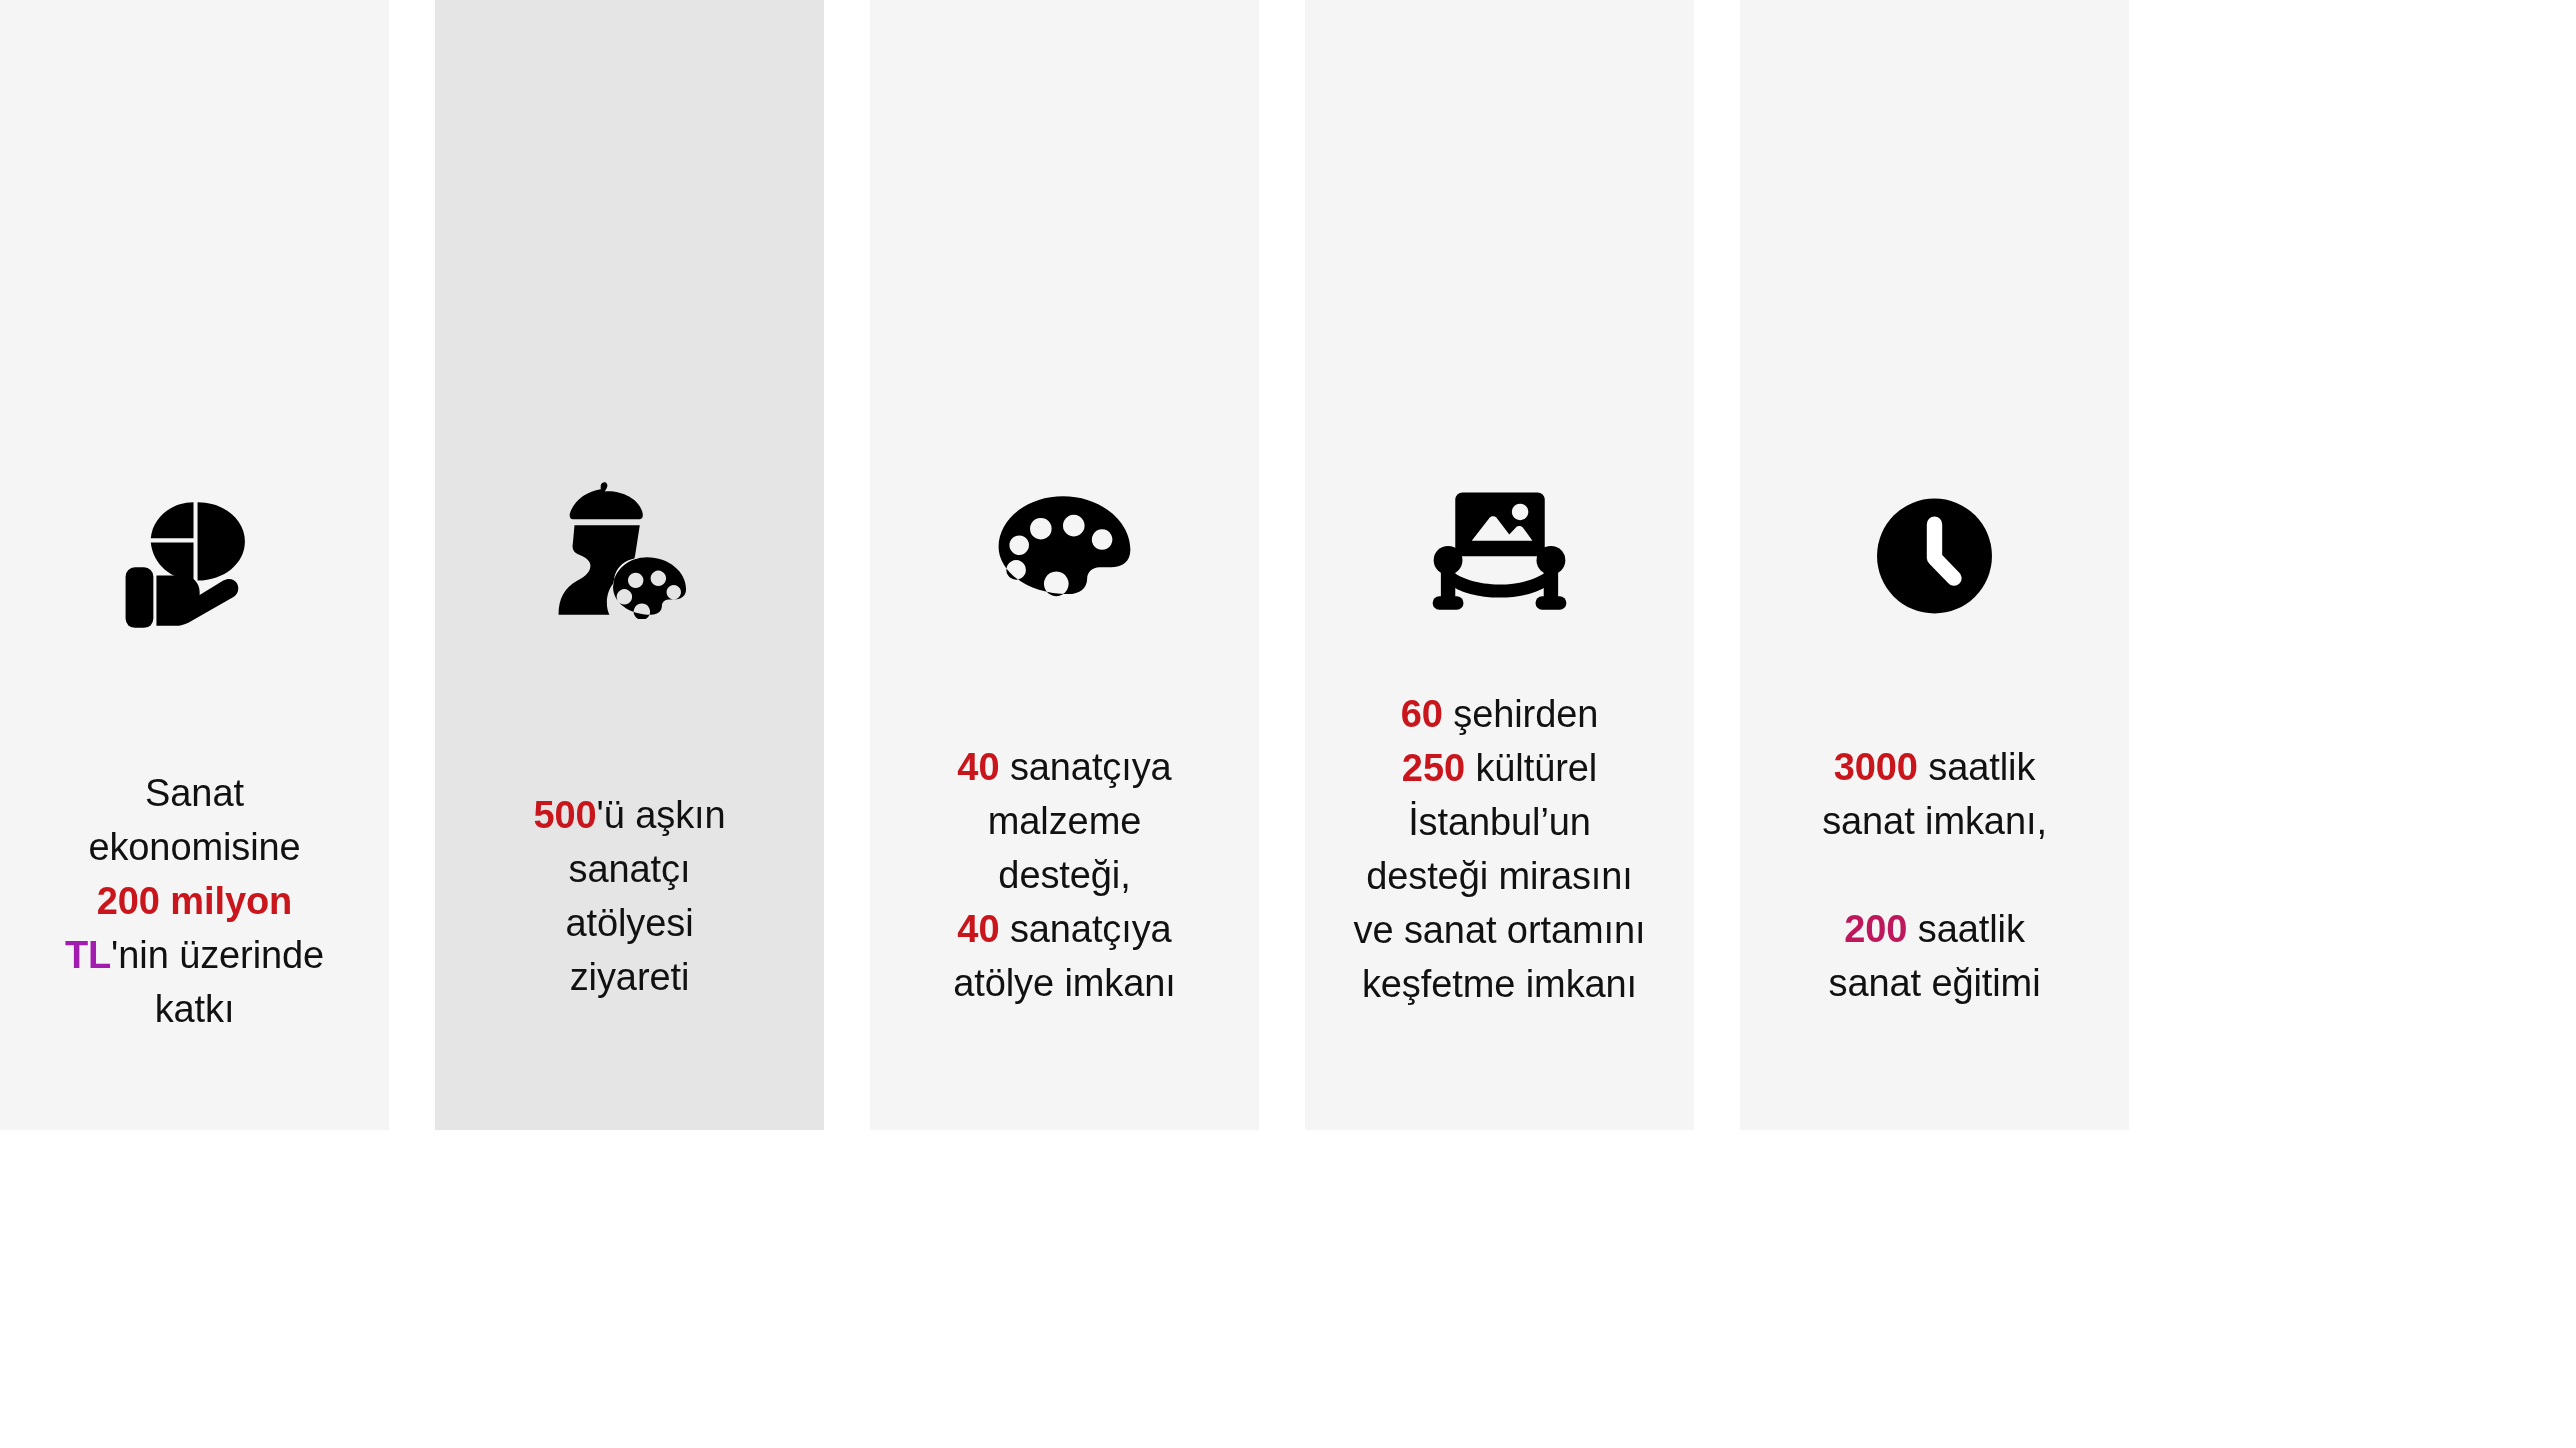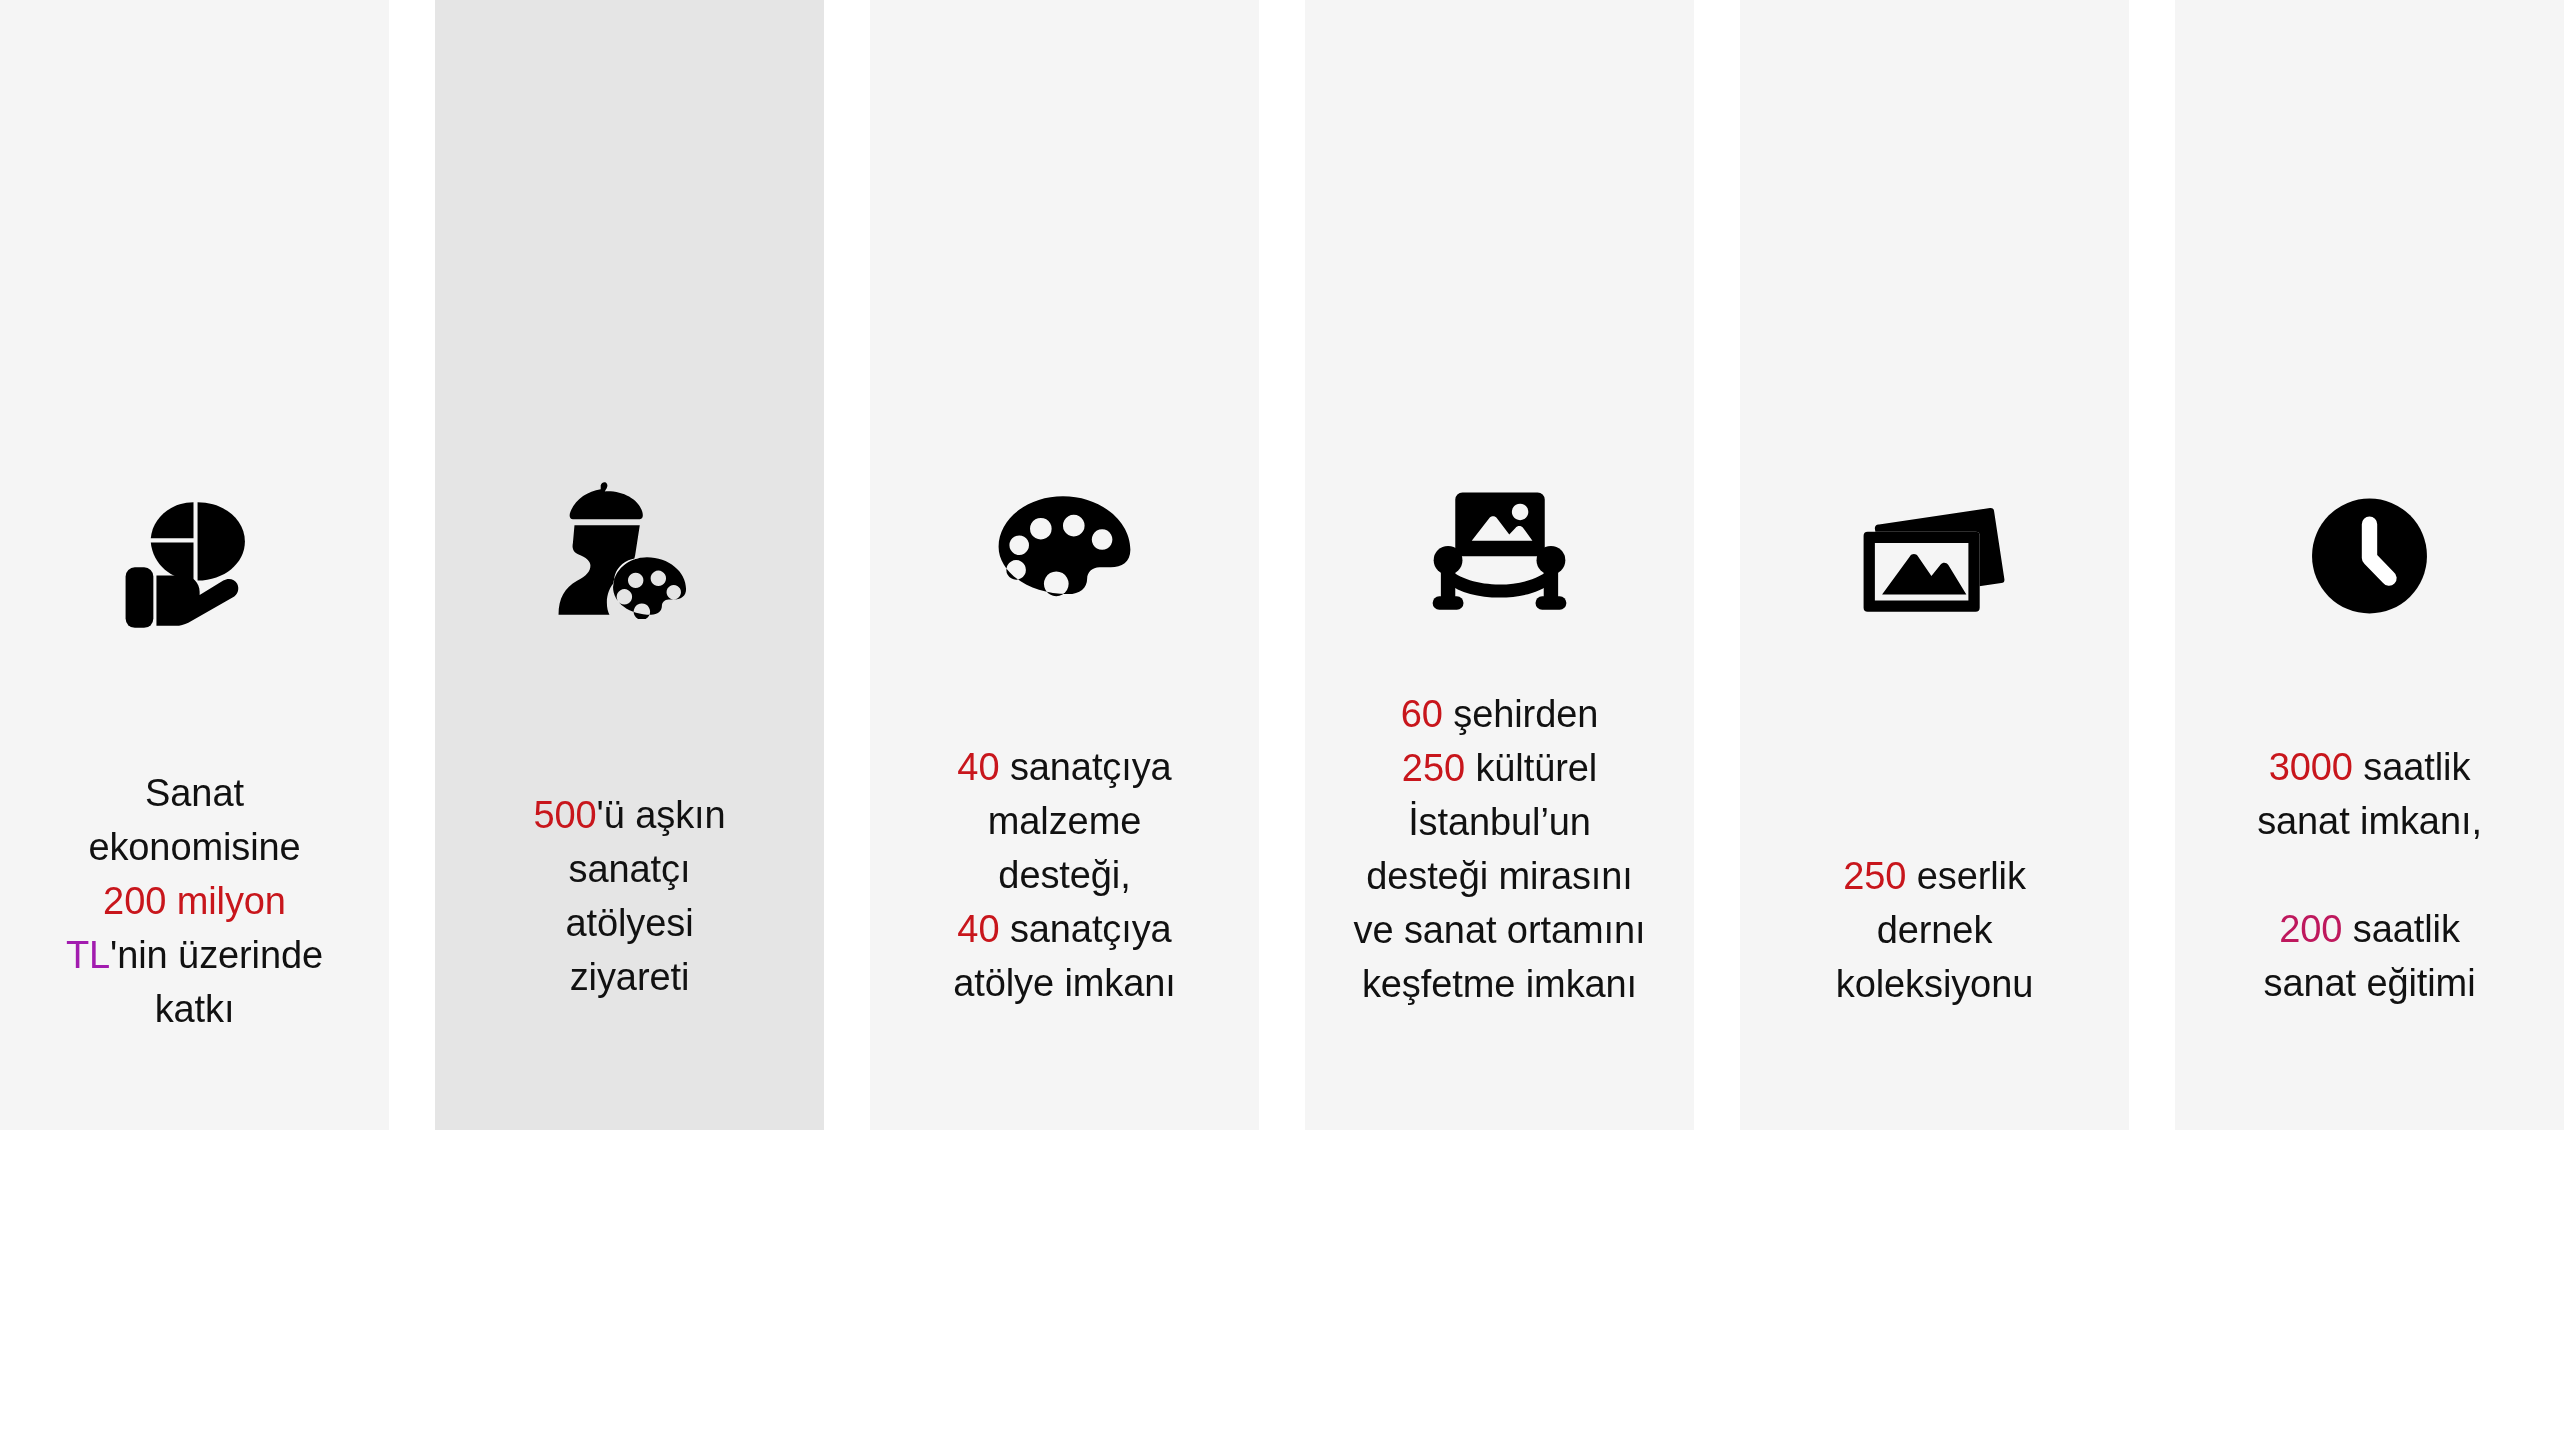--- a/index.html
+++ b/index.html
@@ -71,21 +71,21 @@
     text-align: center;
     color: #111111;
     font-size: 38px;
     line-height: 54px;
     font-weight: 400;
     letter-spacing: -0.1px;
     white-space: pre-wrap;
   }
   .card-text .num {
     color: #c8161c;
-    font-weight: 400;
+    font-weight: 700;
   }
 
   
   .card-1 .card-icon { top: 489px; }
   .card-1 .card-text { top: 766px; }
 
   .card-2 .card-icon { top: 477px; }
   .card-2 .card-text { top: 788px; }
 
   .card-3 .card-icon { top: 484px; }
@@ -170,34 +170,20 @@
             <rect x="26" y="160" width="28" height="62"></rect>
             <rect x="226" y="160" width="28" height="62"></rect>
             <rect x="10" y="216" width="60" height="26" rx="13"></rect>
             <rect x="210" y="216" width="60" height="26" rx="13"></rect>
           </g>
         </svg>
       </div>
       <div class="card-text"><span class="num" style="color: rgb(200, 22, 28);">60</span><span> şehirden</span><br><span class="num" style="color: rgb(200, 22, 28);">250</span><span> kültürel</span><br><span>İstanbul’un</span><br><span>desteği mirasını</span><br><span>ve sanat ortamını</span><br><span>keşfetme imkanı</span></div>
     </div>
 
-    <div class="stat-card card-5" style="background: rgb(245, 245, 245);">
-      <div class="card-icon">
-        <svg width="149" height="108" viewBox="0 0 290 210" xmlns="http://www.w3.org/2000/svg">
-          <g fill="#000000">
-            <path d="M36 34 L252 2 a7 7 0 0 1 8 6 l20 132 a7 7 0 0 1 -6 8 L56 180 a7 7 0 0 1 -8 -6 L28 42 a7 7 0 0 1 8 -8 Z"></path>
-            <path d="M14 48 L224 48 a8 8 0 0 1 8 8 L232 196 a8 8 0 0 1 -8 8 L14 204 a8 8 0 0 1 -8 -8 L6 56 a8 8 0 0 1 8 -8 Z" fill="#f5f5f5"></path>
-            <path d="M14 48 L224 48 a8 8 0 0 1 8 8 L232 196 a8 8 0 0 1 -8 8 L14 204 a8 8 0 0 1 -8 -8 L6 56 a8 8 0 0 1 8 -8 Z
-                     M28 70 L28 182 L210 182 L210 70 Z" fill-rule="evenodd"></path>
-            <path d="M42 170 L96 96 c4 -6 12 -6 16 0 l26 38 l18 -22 c4 -5 11 -5 15 1 l35 57 Z"></path>
-          </g>
-        </svg>
-      </div>
-      <div class="card-text"><span class="num" style="color: rgb(200, 22, 28);">250</span><span> eserlik</span><br><span>dernek</span><br><span>koleksiyonu</span></div>
-    </div>
 
     <div class="stat-card card-6" style="background: rgb(245, 245, 245);">
       <div class="card-icon">
         <svg width="118" height="118" viewBox="0 0 230 230" xmlns="http://www.w3.org/2000/svg">
           <g>
             <circle cx="115" cy="115" r="112" fill="#000000"></circle>
             <path d="M115 38 a15 15 0 0 1 15 15 l0 60 l32 33 a15 15 0 1 1 -21 21 l-36 -37 a15 15 0 0 1 -5 -11 l0 -66 a15 15 0 0 1 15 -15 Z" fill="#ffffff"></path>
           </g>
         </svg>
       </div>

